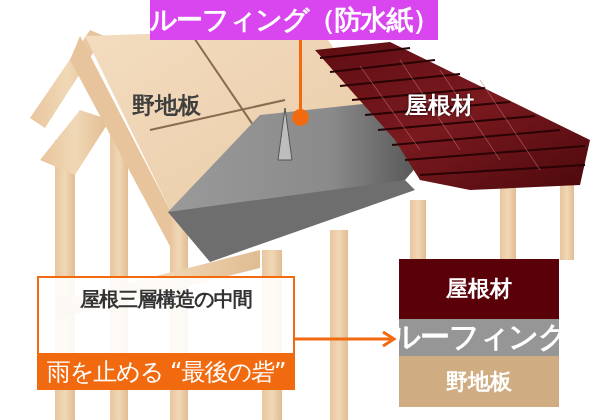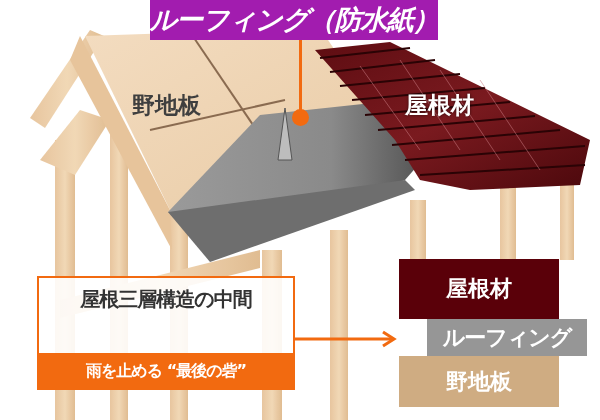--- a/index.html
+++ b/index.html
@@ -1,42 +1,42 @@
 <!DOCTYPE html>
 <html><head>
 <meta charset="utf-8">
 <style>
   html,body{margin:0;padding:0;}
   body{width:600px;height:420px;position:relative;overflow:hidden;background:#ffffff;
        font-family:"DejaVu Sans","Liberation Sans",sans-serif;}
   .illus{position:absolute;left:0;top:0;width:600px;height:420px;}
-  .top-label{position:absolute;left:150px;top:0;width:288px;height:40px;background:#a21caf;
+  .top-label{position:absolute;left:150px;top:0;width:288px;height:40px;background:#d946ef;
              color:#fff;font-size:27px;font-weight:bold;display:flex;align-items:center;justify-content:center;
-             letter-spacing:-1px;white-space:nowrap;font-style:italic;}
+             letter-spacing:-1px;white-space:nowrap;}
   .leader-v{position:absolute;left:299px;top:40px;width:3px;height:76px;background:#f26a10;}
   .leader-dot{position:absolute;left:292px;top:109px;width:17px;height:17px;border-radius:50%;background:#f26a10;}
   .lbl{position:absolute;font-weight:bold;font-size:23px;white-space:nowrap;}
   .lbl-nojiita{left:132px;top:90px;color:#3f3f3f;}
   .lbl-yanezai{left:405px;top:90px;color:#ffffff;text-shadow:0 0 3px rgba(0,0,0,.6);}
   .callout{position:absolute;left:37px;top:276px;width:230px;height:114px;}
   .callout-box{position:absolute;left:0;top:0;width:254px;height:75px;border:2px solid #f26a10;
                background:rgba(255,255,255,.88);}
   .callout-line{position:absolute;left:0;width:254px;text-align:center;font-weight:bold;
                 font-size:20px;color:#333;white-space:nowrap;letter-spacing:-1px;}
   .cl1{top:8px;}
   .cl2{top:39px;}
   .callout-band{position:absolute;left:0;top:77px;width:258px;height:37px;background:#f26a10;color:#fff;
-                font-weight:bold;font-size:16px;display:flex;align-items:center;justify-content:center;
+                font-weight:normal;font-size:24px;display:flex;align-items:center;justify-content:center;
                 white-space:nowrap;letter-spacing:-1px;}
   .arrow{position:absolute;left:295px;top:330px;width:104px;height:18px;}
   .layers{position:absolute;left:399px;top:259px;width:160px;}
   .layer{width:160px;display:flex;align-items:center;justify-content:center;color:#fff;font-weight:bold;
          white-space:nowrap;}
   .layer-yane{height:60px;background:#5a0009;font-size:22px;}
-  .layer-roof{height:37px;background:#969696;font-size:22px;letter-spacing:-1px;margin-left:28px;}
+  .layer-roof{height:37px;background:#969696;font-size:30px;letter-spacing:-1px;}
   .layer-noji{height:51px;background:#cfac82;font-size:22px;}
 </style>
 </head>
 <body>
 
 <svg class="illus" viewBox="0 0 600 420" xmlns="http://www.w3.org/2000/svg">
   <defs>
     <linearGradient id="wood" x1="0" y1="0" x2="1" y2="0">
       <stop offset="0" stop-color="#e6c39a"></stop>
       <stop offset="0.5" stop-color="#f1d6b2"></stop>

